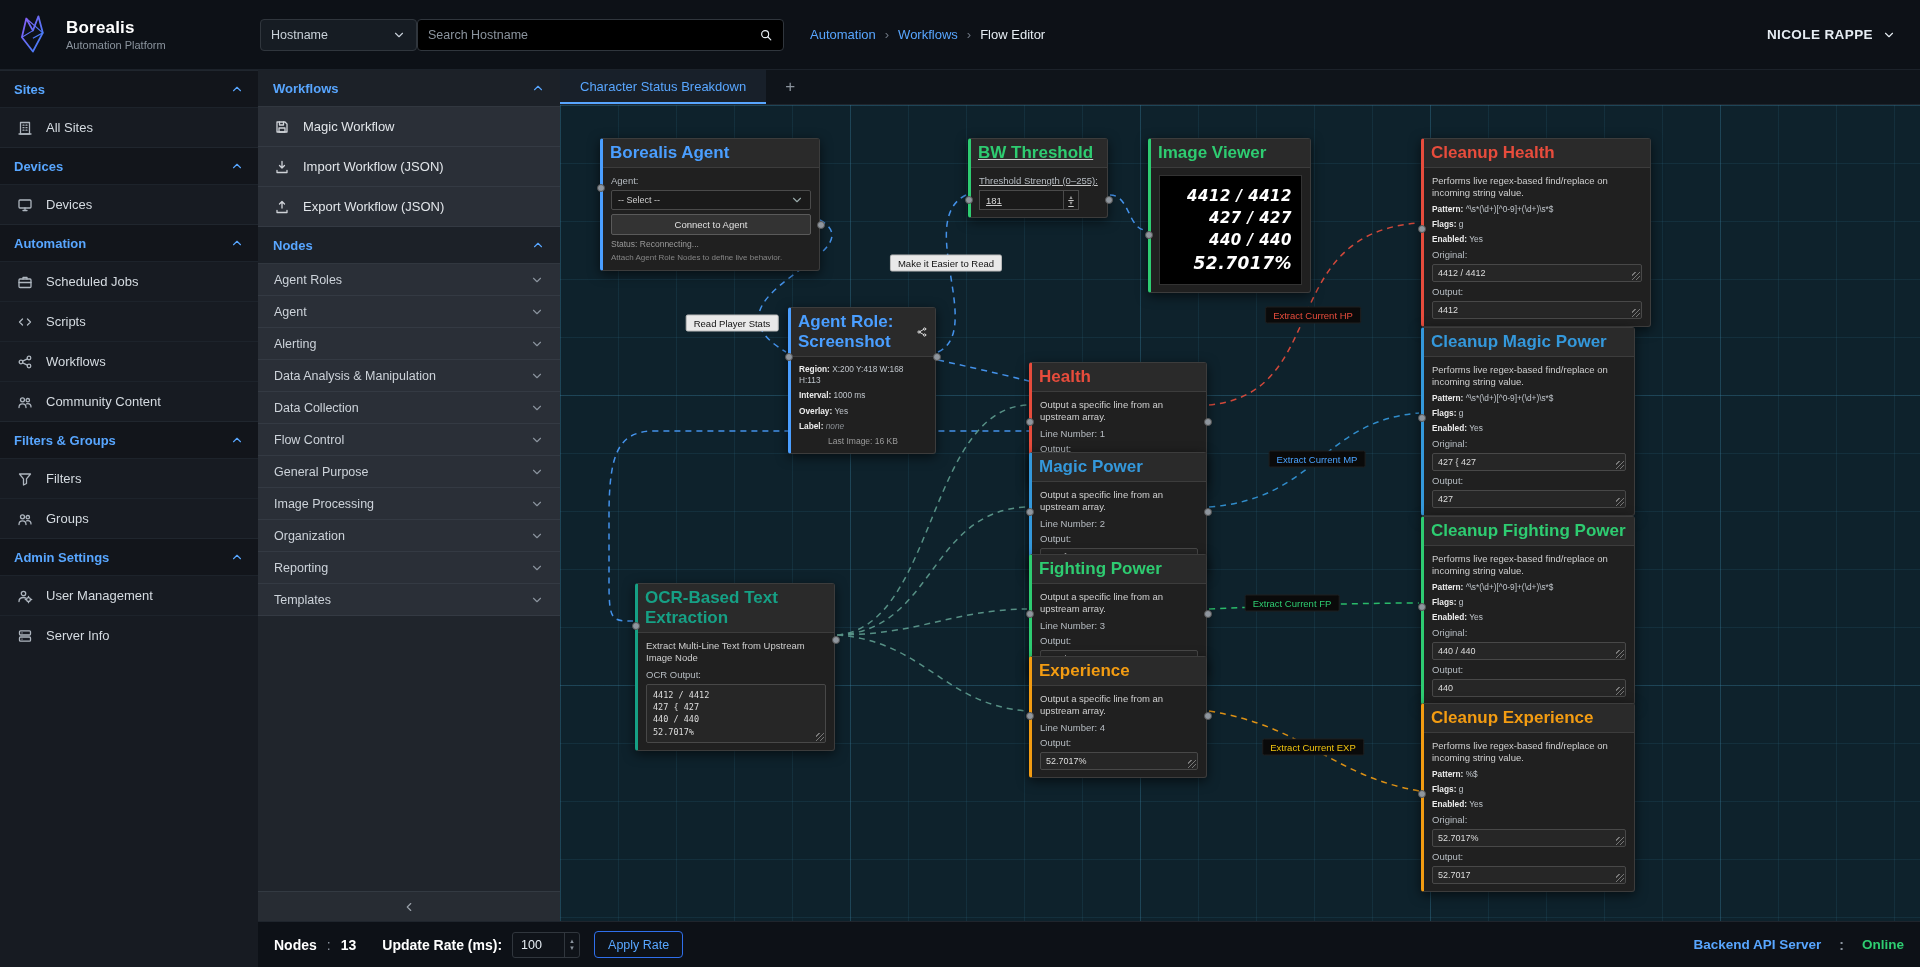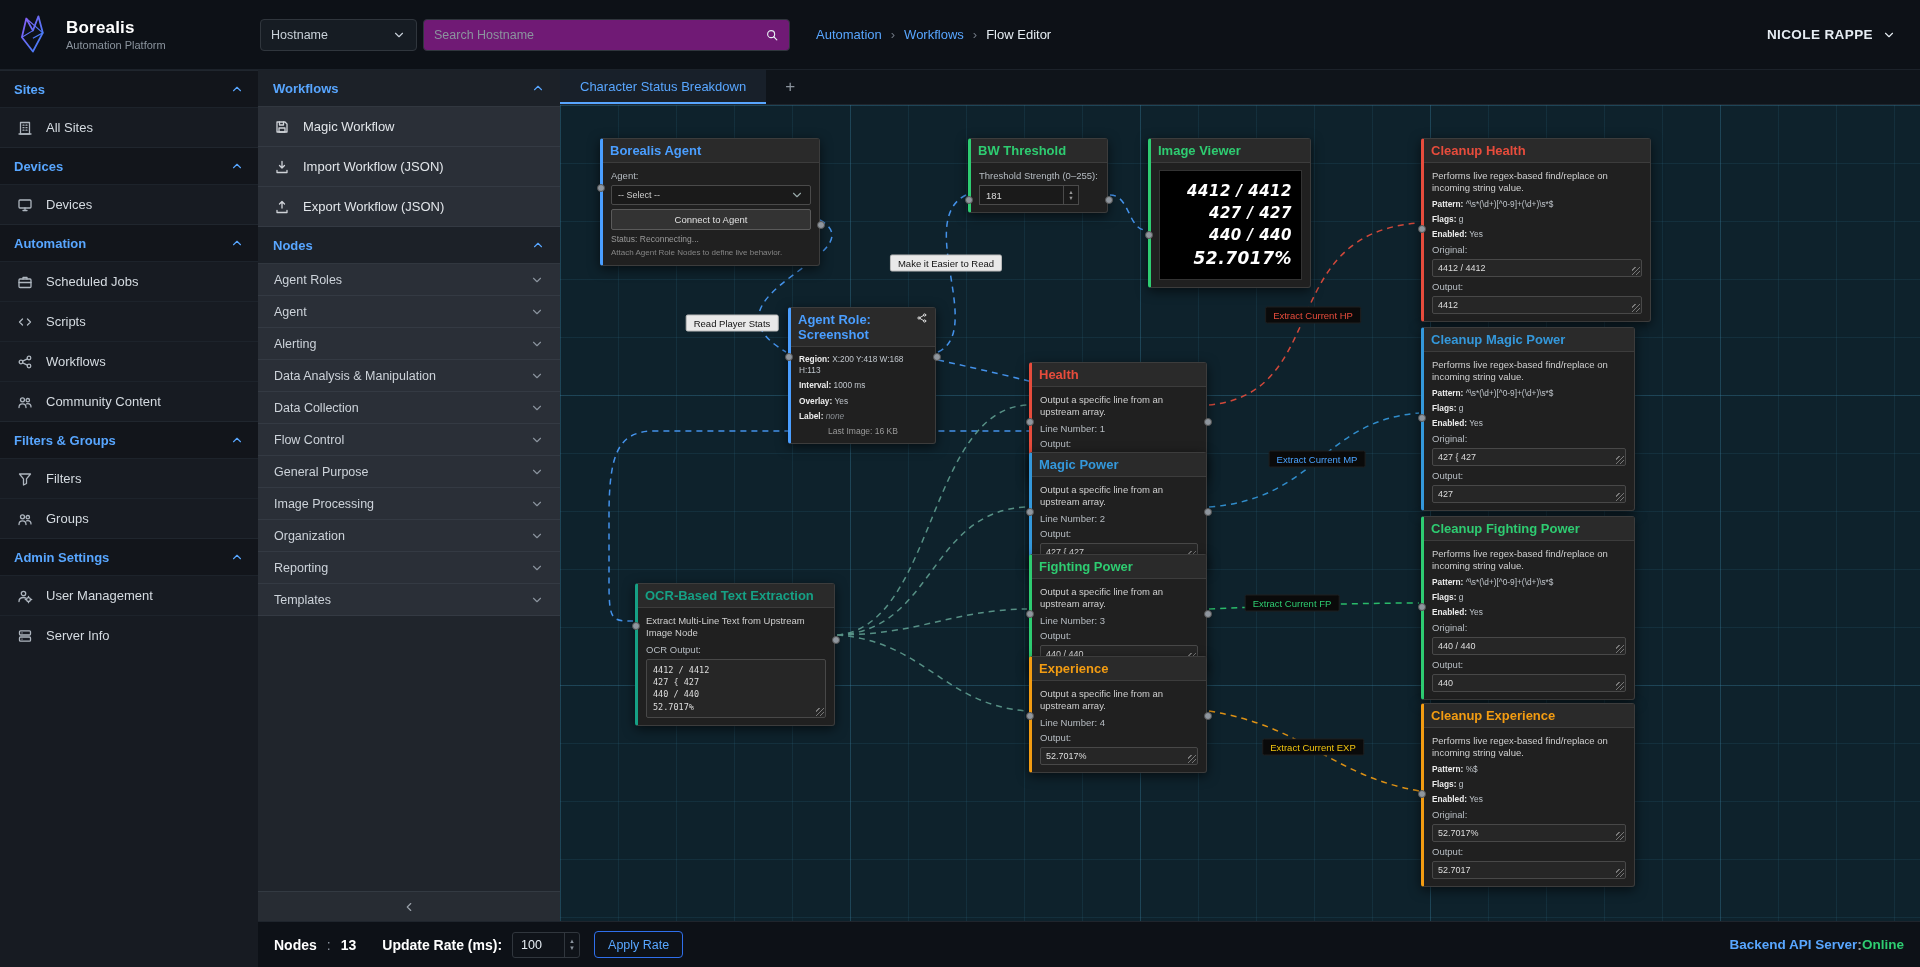--- a/index.html
+++ b/index.html
@@ -8,22 +8,22 @@
   .app{width:1920px;height:967px;display:flex;flex-direction:column}
 
   
   .topbar{flex:0 0 70px;display:flex;align-items:center;background:#0d1117;border-bottom:1px solid #1c222a}
   .brand{width:258px;flex:0 0 258px;display:flex;align-items:center;gap:10px;padding-left:12px}
   .logo{width:44px;height:44px;flex:0 0 44px}
   .brand-name{font-size:17px;font-weight:bold;color:#fff;letter-spacing:.2px}
   .brand-sub{font-size:11px;color:#8b949e;margin-top:1px}
   .host-select{width:157px;height:32px;background:#161c23;border:1px solid #30363d;border-radius:4px;
     display:flex;align-items:center;justify-content:space-between;padding:0 10px;font-size:12.5px;color:#c9d1d9;margin-left:2px;cursor:pointer}
-  .searchbox{width:367px;height:32px;background:#701a75;border:1px solid #30363d;border-radius:4px;
-    display:flex;align-items:center;justify-content:space-between;padding:0 10px;margin-left:6px}
+  .searchbox{width:367px;height:32px;background:#000000;border:1px solid #30363d;border-radius:4px;
+    display:flex;align-items:center;justify-content:space-between;padding:0 10px;}
   .search-ph{color:#8b949e;font-size:12.5px}
   .breadcrumb{margin-left:26px;font-size:13px;display:flex;gap:9px;align-items:center}
   .bc-link{color:#58a6ff;cursor:pointer}
   .bc-sep{color:#6e7681}
   .bc-current{color:#e6edf3}
   .user{margin-left:auto;padding-right:24px;display:flex;align-items:center;gap:9px;
     font-size:13.5px;font-weight:bold;letter-spacing:.4px;cursor:pointer}
 
   
   .mainrow{flex:1;display:flex;min-height:0}
@@ -62,22 +62,22 @@
       linear-gradient(rgba(64,145,178,.22) 1px,transparent 1px),
       linear-gradient(90deg,rgba(64,145,178,.22) 1px,transparent 1px),
       linear-gradient(rgba(64,145,178,.12) 1px,transparent 1px),
       linear-gradient(90deg,rgba(64,145,178,.12) 1px,transparent 1px);
     background-size:290px 290px,290px 290px,58px 58px,58px 58px}
   #edges{position:absolute;inset:0;z-index:1}
 
   
   .node{position:absolute;z-index:2;background:#202020;border:1px solid #3c3c3c;border-left:3px solid var(--ac);
     box-shadow:0 3px 12px rgba(0,0,0,.6);border-radius:3px;color:#c8c8c8}
-  .node-header{background:#2a2a2a;padding:4px 7px;font-size:13px;font-weight:bold;color:var(--ac);
-    border-bottom:1px solid #3c3c3c;display:flex;justify-content:space-between;cursor:move}
+  .node-header{background:#2a2a2a;padding:4px 7px;font-size:17px;font-weight:bold;color:var(--ac);
+    border-bottom:1px solid #3c3c3c;display:flex;justify-content:space-between;align-items:center;cursor:move}
   .node-header .hic{width:12px;height:12px;color:#ddd}
   .node-body{padding:7px 8px;display:flex;flex-direction:column;gap:4px}
   .nlabel{color:#b6bcc2;font-size:9.5px}
   .ntext{font-size:9.5px;color:#cfcfcf;line-height:1.3}
   .nsmall{font-size:8.5px;color:#9a9a9a}
   .ntiny{font-size:8px;color:#858585;line-height:1.3}
   .ncenter{text-align:center}
   .nkv{font-size:8.3px;color:#c0c6cc;line-height:1.35}
   .nkv b{color:#ececec}
   .muted{color:#8a8f94;font-style:italic}
@@ -113,21 +113,21 @@
   
   .statusbar{flex:0 0 46px;background:#0d1117;border-top:1px solid #1f252d;display:flex;
     align-items:center;gap:10px;padding:0 16px}
   .sb-strong{font-size:14px;font-weight:bold;color:#fff}
   .sb-colon{color:#8b949e;font-size:14px}
   .rate-input{width:68px;height:26px;background:#0f1319;border:1px solid #30363d;border-radius:3px;
     display:flex;align-items:center;justify-content:space-between;padding-left:8px;font-size:12.5px;color:#e6edf3}
   .rate-input .stepperbox{border-left:1px solid #30363d;font-size:6px;color:#8b949e}
   .apply-btn{height:27px;padding:0 13px;background:transparent;border:1px solid #2f6feb;color:#58a6ff;
     border-radius:4px;font-size:12.5px;font-family:inherit;cursor:pointer;margin-left:4px}
-  .backend{margin-left:auto;display:flex;align-items:center;gap:0;font-size:13.5px;font-weight:bold}
+  .backend{margin-left:auto;display:flex;align-items:center;gap:18px;font-size:13.5px;font-weight:bold}
   .backend-label{color:#58a6ff}
   .backend-status{color:#2ecc71}
 
   .ic{width:16px;height:16px;fill:none;stroke:currentColor;stroke-width:1.3;
     stroke-linecap:round;stroke-linejoin:round;flex:0 0 auto}
   .chev{width:14px;height:14px}
 </style>
 </head>
 <body>
 
@@ -428,21 +428,21 @@
                       <path d="M4 6l4 4 4-4"></path>
                     </svg>
                   </div>
                   <div class="nbutton">Connect to Agent</div>
                   <div class="nsmall">Status: Reconnecting...</div>
                   <div class="ntiny">Attach Agent Role Nodes to define live behavior.</div>
                 </div>
                 <div class="port left" style="top: 45px;"></div>
                 <div class="port right" style="top: 82px;"></div>
               </div>
-              <div class="node" style="left: 408px; top: 33px; width: 140px; --ac: #2ecc71;">
+              <div class="node" style="left: 408px; top: 33px; width: 140px; text-decoration: underline; --ac: #2ecc71;">
                 <div class="node-header">
                   <span>BW Threshold</span>
                 </div>
                 <div class="node-body">
                   <div class="nlabel">Threshold Strength (0–255):</div>
                   <div class="ninput">
                     <span>181</span>
                     <div class="stepperbox">
                       <span>▲</span>
                       <span>▼</span>

